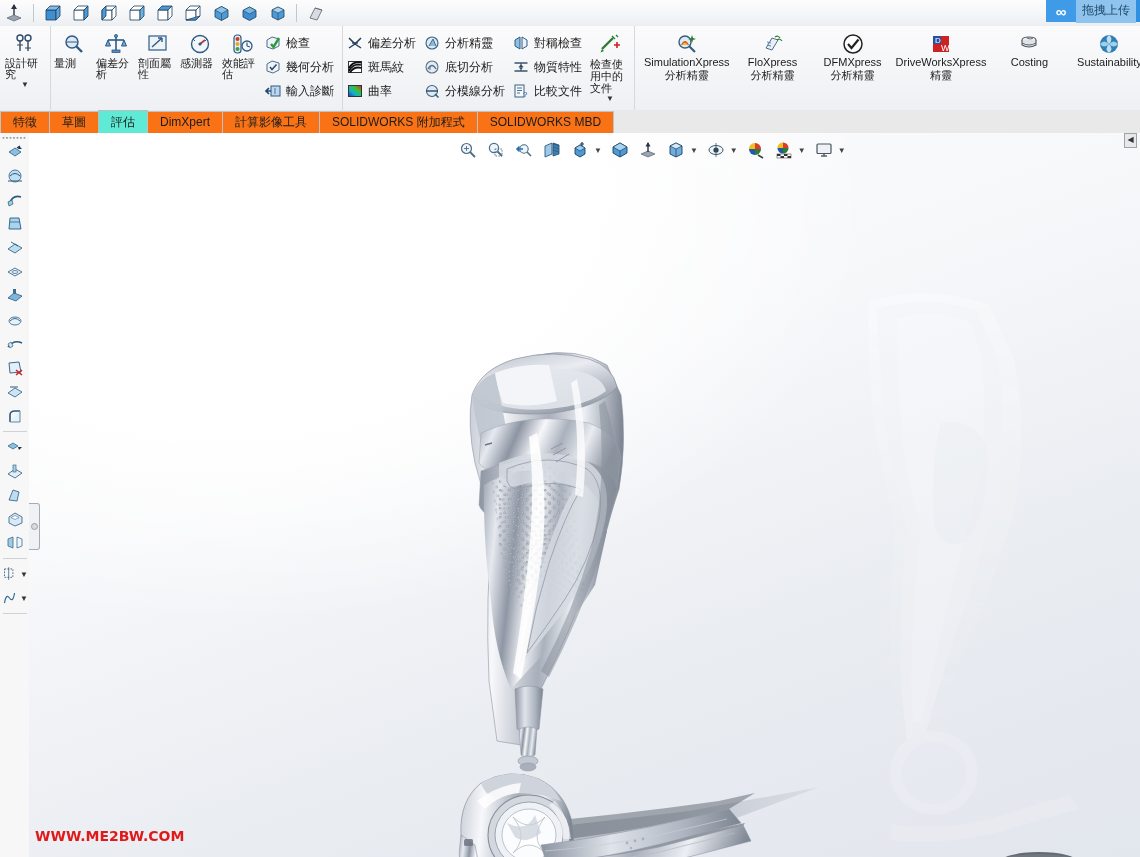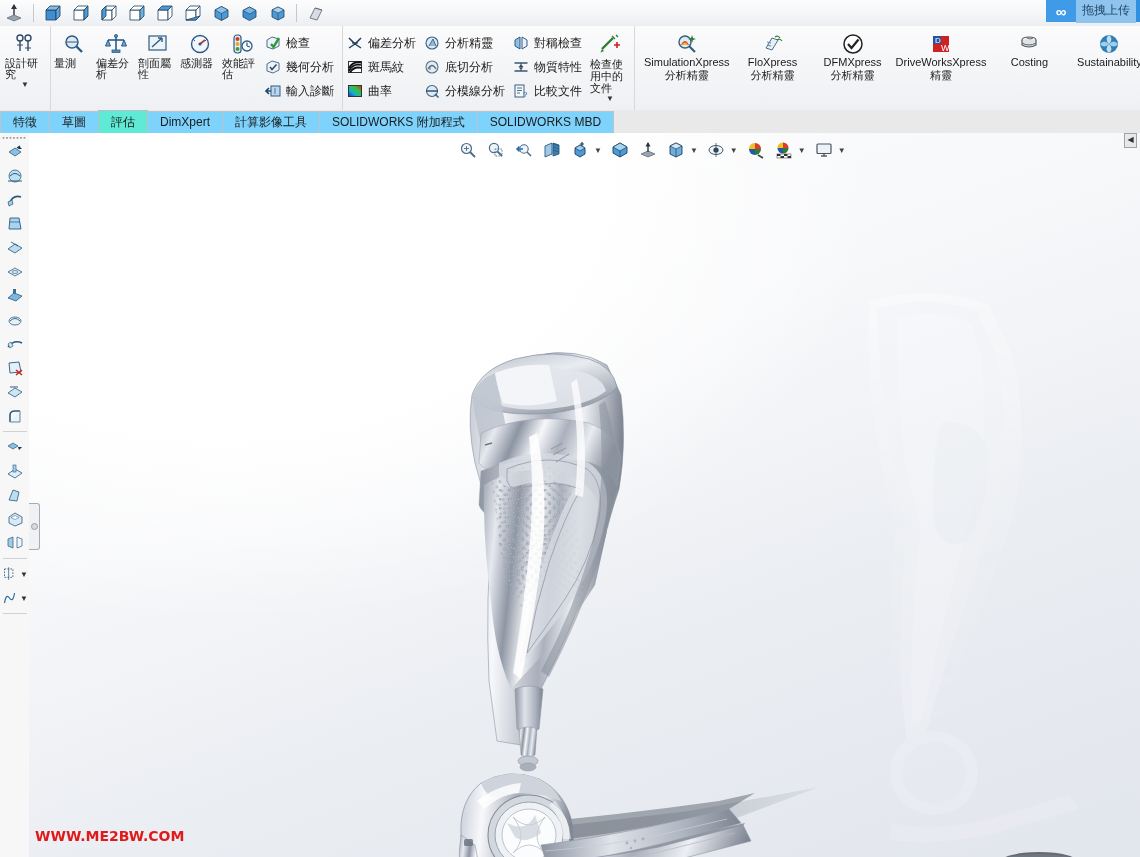--- a/index.html
+++ b/index.html
@@ -57,21 +57,21 @@
   }
   .dropcaret{font-size:8px;line-height:8px;color:#333;margin-top:1px;}
 
   
   .tabbar{
     position:absolute;left:0;top:110px;width:1140px;height:23px;
     background:#e9e9e9;border-bottom:1px solid #b9bcc1;display:flex;align-items:flex-end;
   }
   .tab{
     height:21px;line-height:21px;padding:0 12px;font-size:12px;
-    background:#7dd3fc;border:1px solid #bfc2c6;border-bottom:none;margin-right:-1px;
+    background:#f97316;border:1px solid #bfc2c6;border-bottom:none;margin-right:-1px;
     color:#1b1b1b;cursor:default;white-space:nowrap;
   }
   .tab.active{background:#5eead4;height:22px;line-height:22px;border-color:#b9bcc1;}
 
   
   .leftstrip{
     position:absolute;left:0;top:133px;width:29px;height:724px;
     background:#f7f7f7;border-right:1px solid #c8cace;
     display:flex;flex-direction:column;align-items:center;padding-top:2px;
   }

